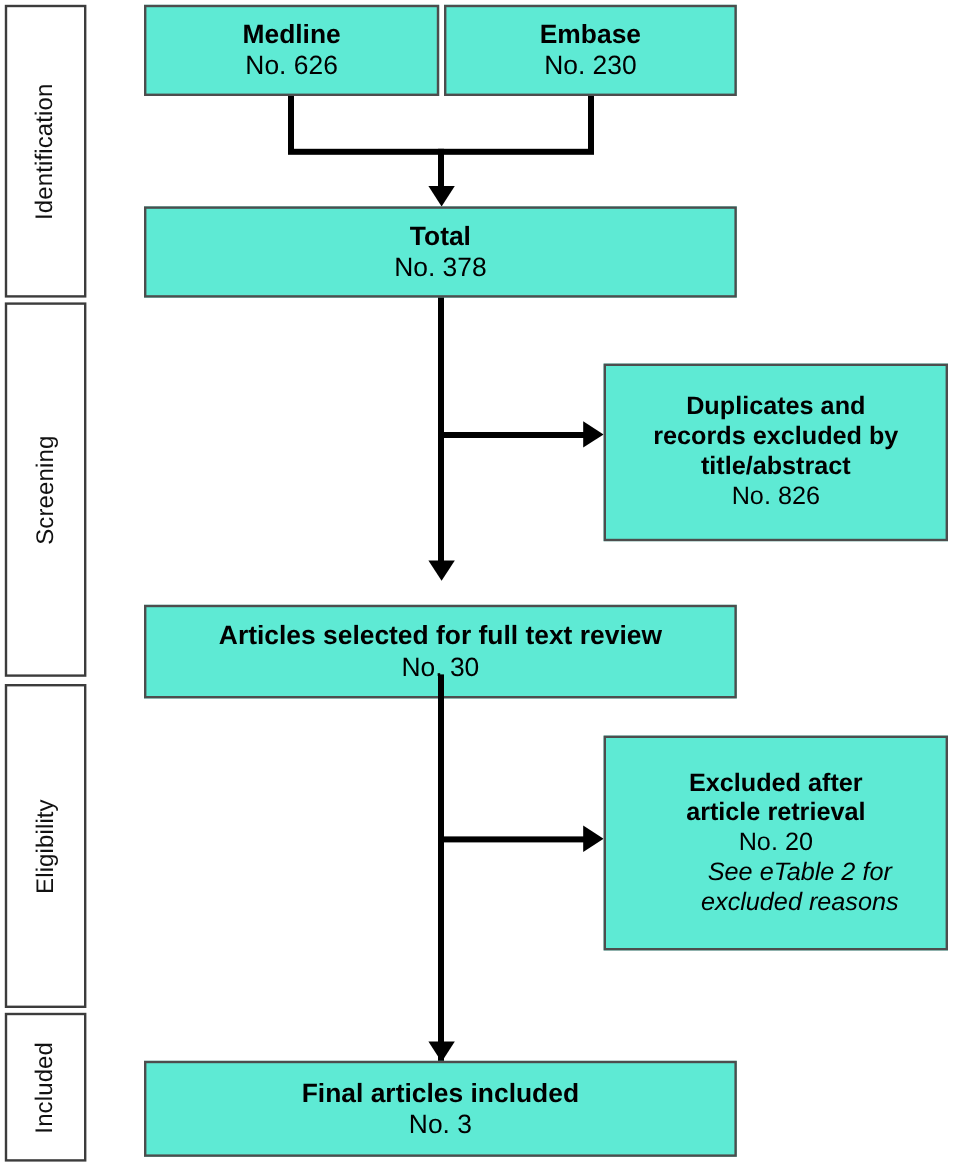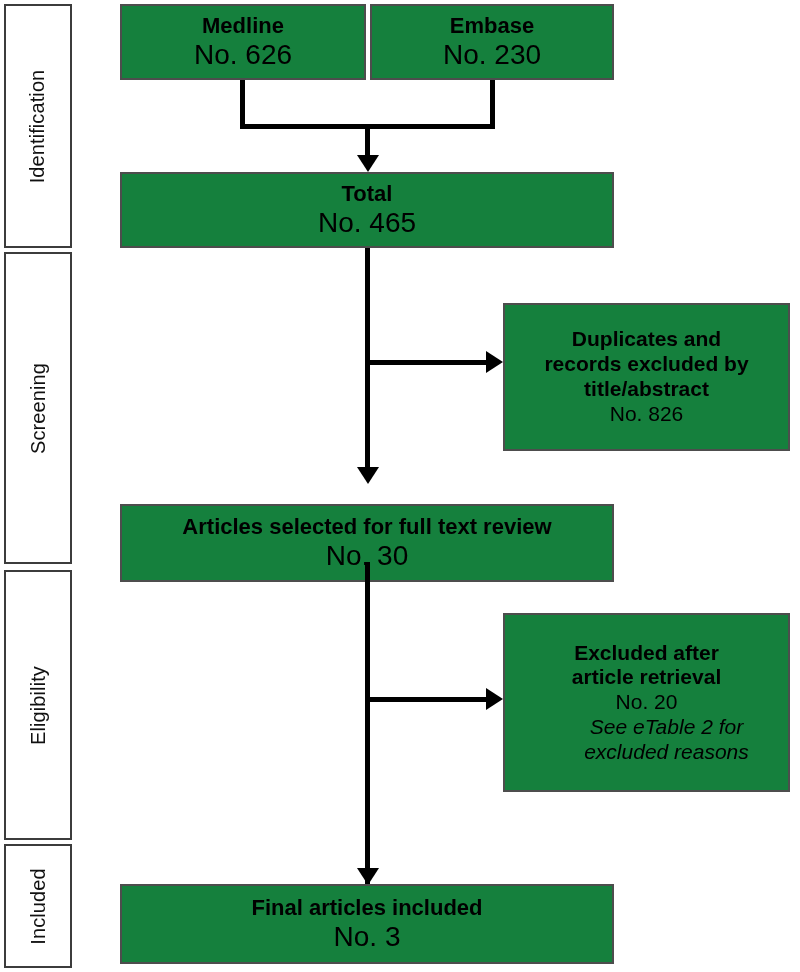--- a/index.html
+++ b/index.html
@@ -35,39 +35,39 @@
     white-space: nowrap;
     font-size: 20px;
     font-weight: 400;
     color: #111111;
     letter-spacing: 0.1px;
   }
 
   
   .node {
     position: absolute;
-    background: #15803d;
+    background: #5eead4;
     border: 2px solid #4d4d4d;
     box-sizing: border-box;
     display: flex;
     flex-direction: column;
     align-items: center;
     justify-content: center;
     text-align: center;
     color: #000000;
     padding: 2px 6px;
   }
   .node .line-bold {
     font-weight: bold;
     font-size: 22px;
     line-height: 1.18;
   }
   .node .line-plain {
     font-weight: 400;
-    font-size: 28px;
+    font-size: 22px;
     line-height: 1.18;
   }
   .node .line-italic {
     font-weight: 400;
     font-style: italic;
     font-size: 21px;
     line-height: 1.18;
     margin-left: 40px;
   }
   .node.small .line-bold,
@@ -135,21 +135,21 @@
   </div>
 
   <div class="vline" style="left:240px; top:80px; height:48px;"></div>
   <div class="vline" style="left:490px; top:80px; height:48px;"></div>
   <div class="hline" style="left:240px; top:124px; width:255px;"></div>
   <div class="vline" style="left:365px; top:124px; height:34px;"></div>
   <div class="arrow-down" style="left:357px; top:155px;"></div>
 
   <div class="node" style="left:120px; top:172px; width:494px; height:76px;">
     <div class="line-bold">Total</div>
-    <div class="line-plain">No. 465</div>
+    <div class="line-plain">No. 378</div>
   </div>
 
   <div class="vline" style="left:365px; top:248px; height:222px;"></div>
   <div class="arrow-down" style="left:357px; top:467px;"></div>
 
   <div class="hline" style="left:365px; top:360px; width:122px;"></div>
   <div class="arrow-right" style="left:486px; top:351px;"></div>
 
   <div class="node small" style="left:503px; top:286px; width:287px; height:148px;margin-top:17px;">
     <div class="line-bold">Duplicates and</div>

